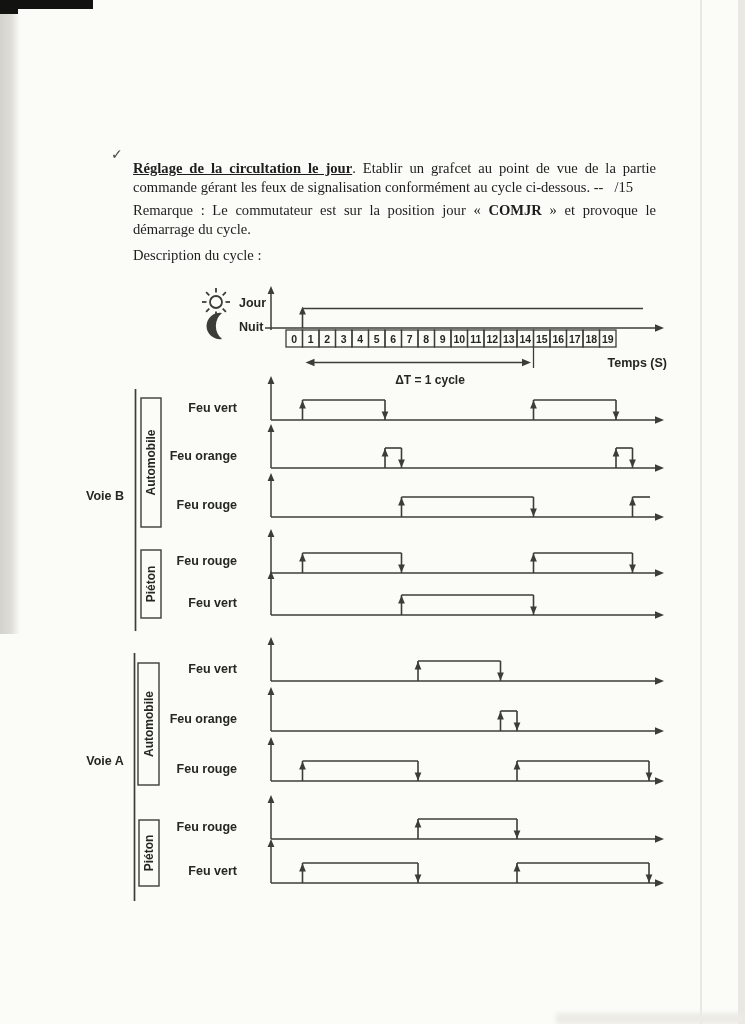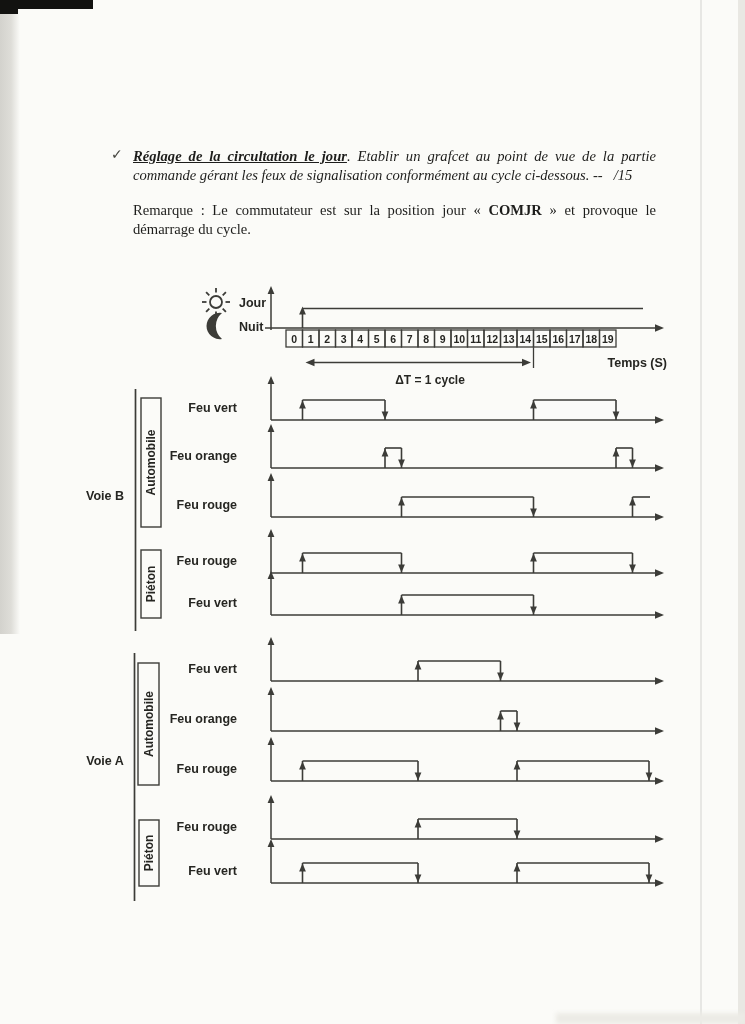--- a/index.html
+++ b/index.html
@@ -14,21 +14,21 @@
   .corner-mark{position:absolute;left:0;top:0;width:93px;height:9px;background:#121210;}
   .corner-mark2{position:absolute;left:0;top:0;width:18px;height:14px;background:#121210;}
   .scan-line{position:absolute;left:700px;top:0;width:2px;height:1024px;background:rgba(110,110,104,0.14);}
   .edge-right{position:absolute;right:0;top:0;width:7px;height:1024px;background:#e9e8e3;}
   .smudge-br{position:absolute;left:556px;top:1013px;width:189px;height:11px;background:#ecebe6;filter:blur(2px);}
   
   .check{position:absolute;left:111px;top:146px;font-size:14px;color:#45453f;
     font-family:"DejaVu Sans",sans-serif;}
   .para{position:absolute;left:133px;width:523px;font-size:14.6px;line-height:18.6px;
     text-align:justify;}
-  .q-para{top:147px;font-style:italic;}
+  .q-para{top:159px;}
   .rem-para{top:201px;}
   .head-para{top:246px;text-align:left;}
   .bu{font-weight:bold;text-decoration:underline;}
   .u{}
   .b{font-weight:bold;margin-top:32px;}
   #diagram{position:absolute;left:0;top:0;}
 </style>
 </head>
 <body>
 
@@ -41,20 +41,23 @@
   <span class="check">✓</span>
 
   <div class="para q-para">
     <span class="bu">Réglage de la circultation le jour</span><span>. Etablir un grafcet au point de vue de la partie commande gérant les feux de signalisation conformément au cycle ci-dessous. --&nbsp;&nbsp;&nbsp;/15</span>
   </div>
 
   <div class="para rem-para">
     <span class="u">Remarque</span><span> : Le commutateur est sur la position jour «&nbsp;</span><span class="b">COMJR</span><span>&nbsp;» et provoque le démarrage du cycle.</span>
   </div>
 
+  <div class="para head-para">
+    <span class="u">Description du cycle</span><span> :</span>
+  </div>
 
   <svg id="diagram" width="745" height="1024" viewBox="0 0 745 1024">
       <g>
         <g>
           <circle cx="216" cy="302" r="6" fill="none" stroke="#3c3c38" stroke-width="1.8"></circle>
           <line x1="225.5" y1="302" x2="230" y2="302" stroke="#3c3c38" stroke-width="1.8"></line>
           <line x1="222.7175144212722" y1="308.7175144212722" x2="225.89949493661166" y2="311.8994949366117" stroke="#3c3c38" stroke-width="1.8"></line>
           <line x1="216" y1="311.5" x2="216" y2="316" stroke="#3c3c38" stroke-width="1.8"></line>
           <line x1="209.2824855787278" y1="308.7175144212722" x2="206.10050506338834" y2="311.8994949366117" stroke="#3c3c38" stroke-width="1.8"></line>
           <line x1="206.5" y1="302" x2="202" y2="302" stroke="#3c3c38" stroke-width="1.8"></line>

